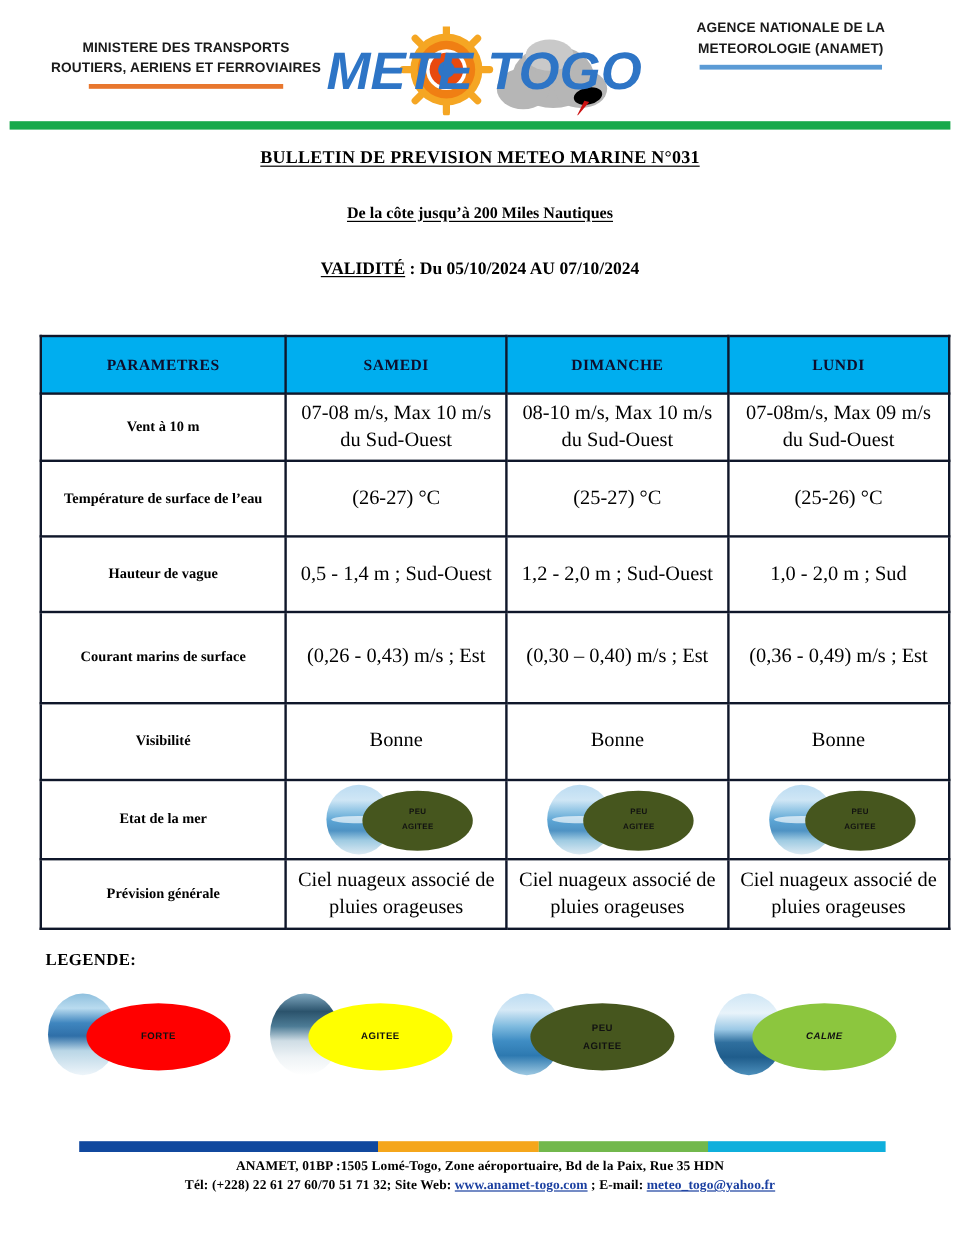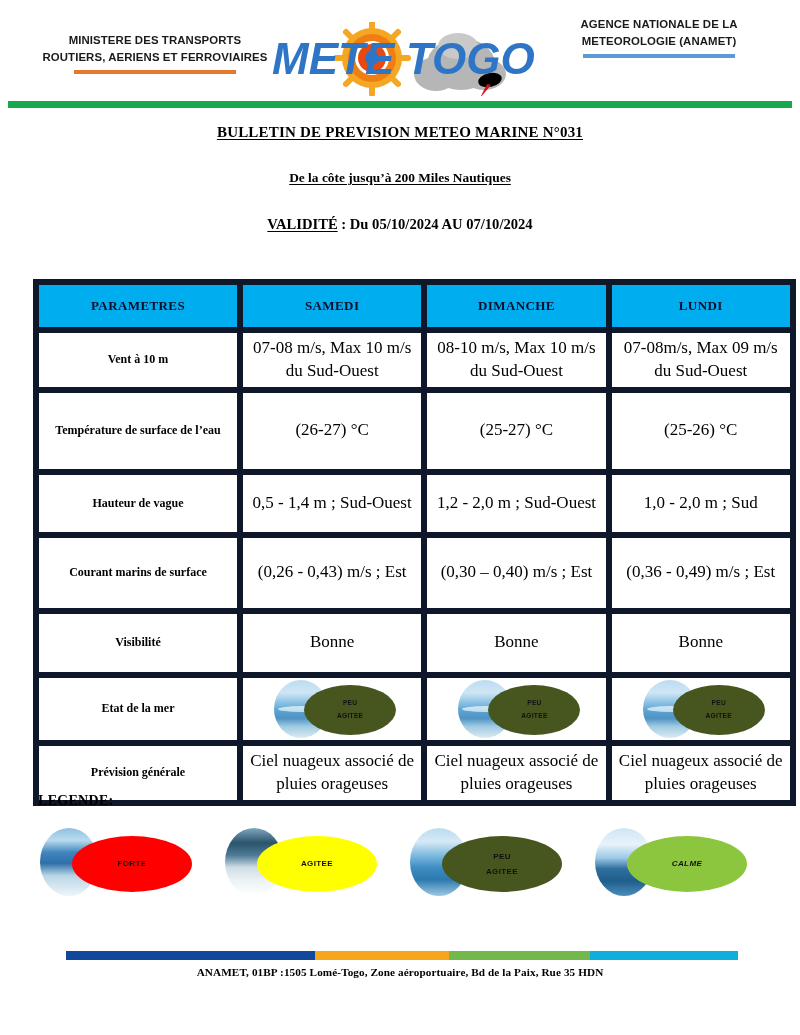--- a/index.html
+++ b/index.html
@@ -54,38 +54,38 @@
   .t-val { margin-top: 30px; font-weight: bold; font-size: 14.6px; }
   .t-val u { text-decoration: underline; text-underline-offset: 2px; }
 
   
   table.bulletin {
     position: absolute; left: 33px; top: 279px;
     width: 757px; border-collapse: collapse;
     table-layout: fixed;
   }
   table.bulletin th, table.bulletin td {
-    border: 6px solid #0f172a;
+    border: 2px solid #0f172a;
     text-align: center; vertical-align: middle;
     padding: 4px 5px;
   }
   table.bulletin th {
     background: #00AEEF; color: #0d0d2b;
     font-weight: bold; font-size: 13px; letter-spacing: .4px;
     height: 48px;
   }
   td.param {
     font-weight: bold; font-size: 12px; line-height: 1.25; margin-top: 12px;
   }
   td.val { font-size: 17px; line-height: 1.35; }
   .col-p { width: 204px; }
   .col-d { width: 184.3px; }
 
   tr.r-wind td { height: 47px; }
-  tr.r-temp td { height: 82px; }
+  tr.r-temp td { height: 63px; }
   tr.r-wave td { height: 63px; }
   tr.r-curr td { height: 76px; }
   tr.r-vis  td { height: 64px; }
   tr.r-sea  td { height: 66px; padding: 2px; }
   tr.r-prev td { height: 58px; }
 
   
   .sea-icon { position: relative; width: 132px; height: 58px; margin: 0 auto; }
   .sea-photo {
     position: absolute; left: 8px; top: 0; width: 54px; height: 58px;
@@ -338,15 +338,18 @@
 
   <div class="footer-bars">
     <div class="fb fb1"></div>
     <div class="fb fb2"></div>
     <div class="fb fb3"></div>
     <div class="fb fb4"></div>
   </div>
 
   <div class="footer-text">
     <div>ANAMET, 01BP :1505 Lomé-Togo, Zone aéroportuaire, Bd de la Paix, Rue 35 HDN</div>
+    <div>
+      <span>Tél: (+228) 22 61 27 60/70 51 71 32; Site Web: </span><span class="link">www.anamet-togo.com</span><span> ; E-mail: </span><span class="link">meteo_togo@yahoo.fr</span>
+    </div>
   </div>
 
 </div>
 
 </body></html>

